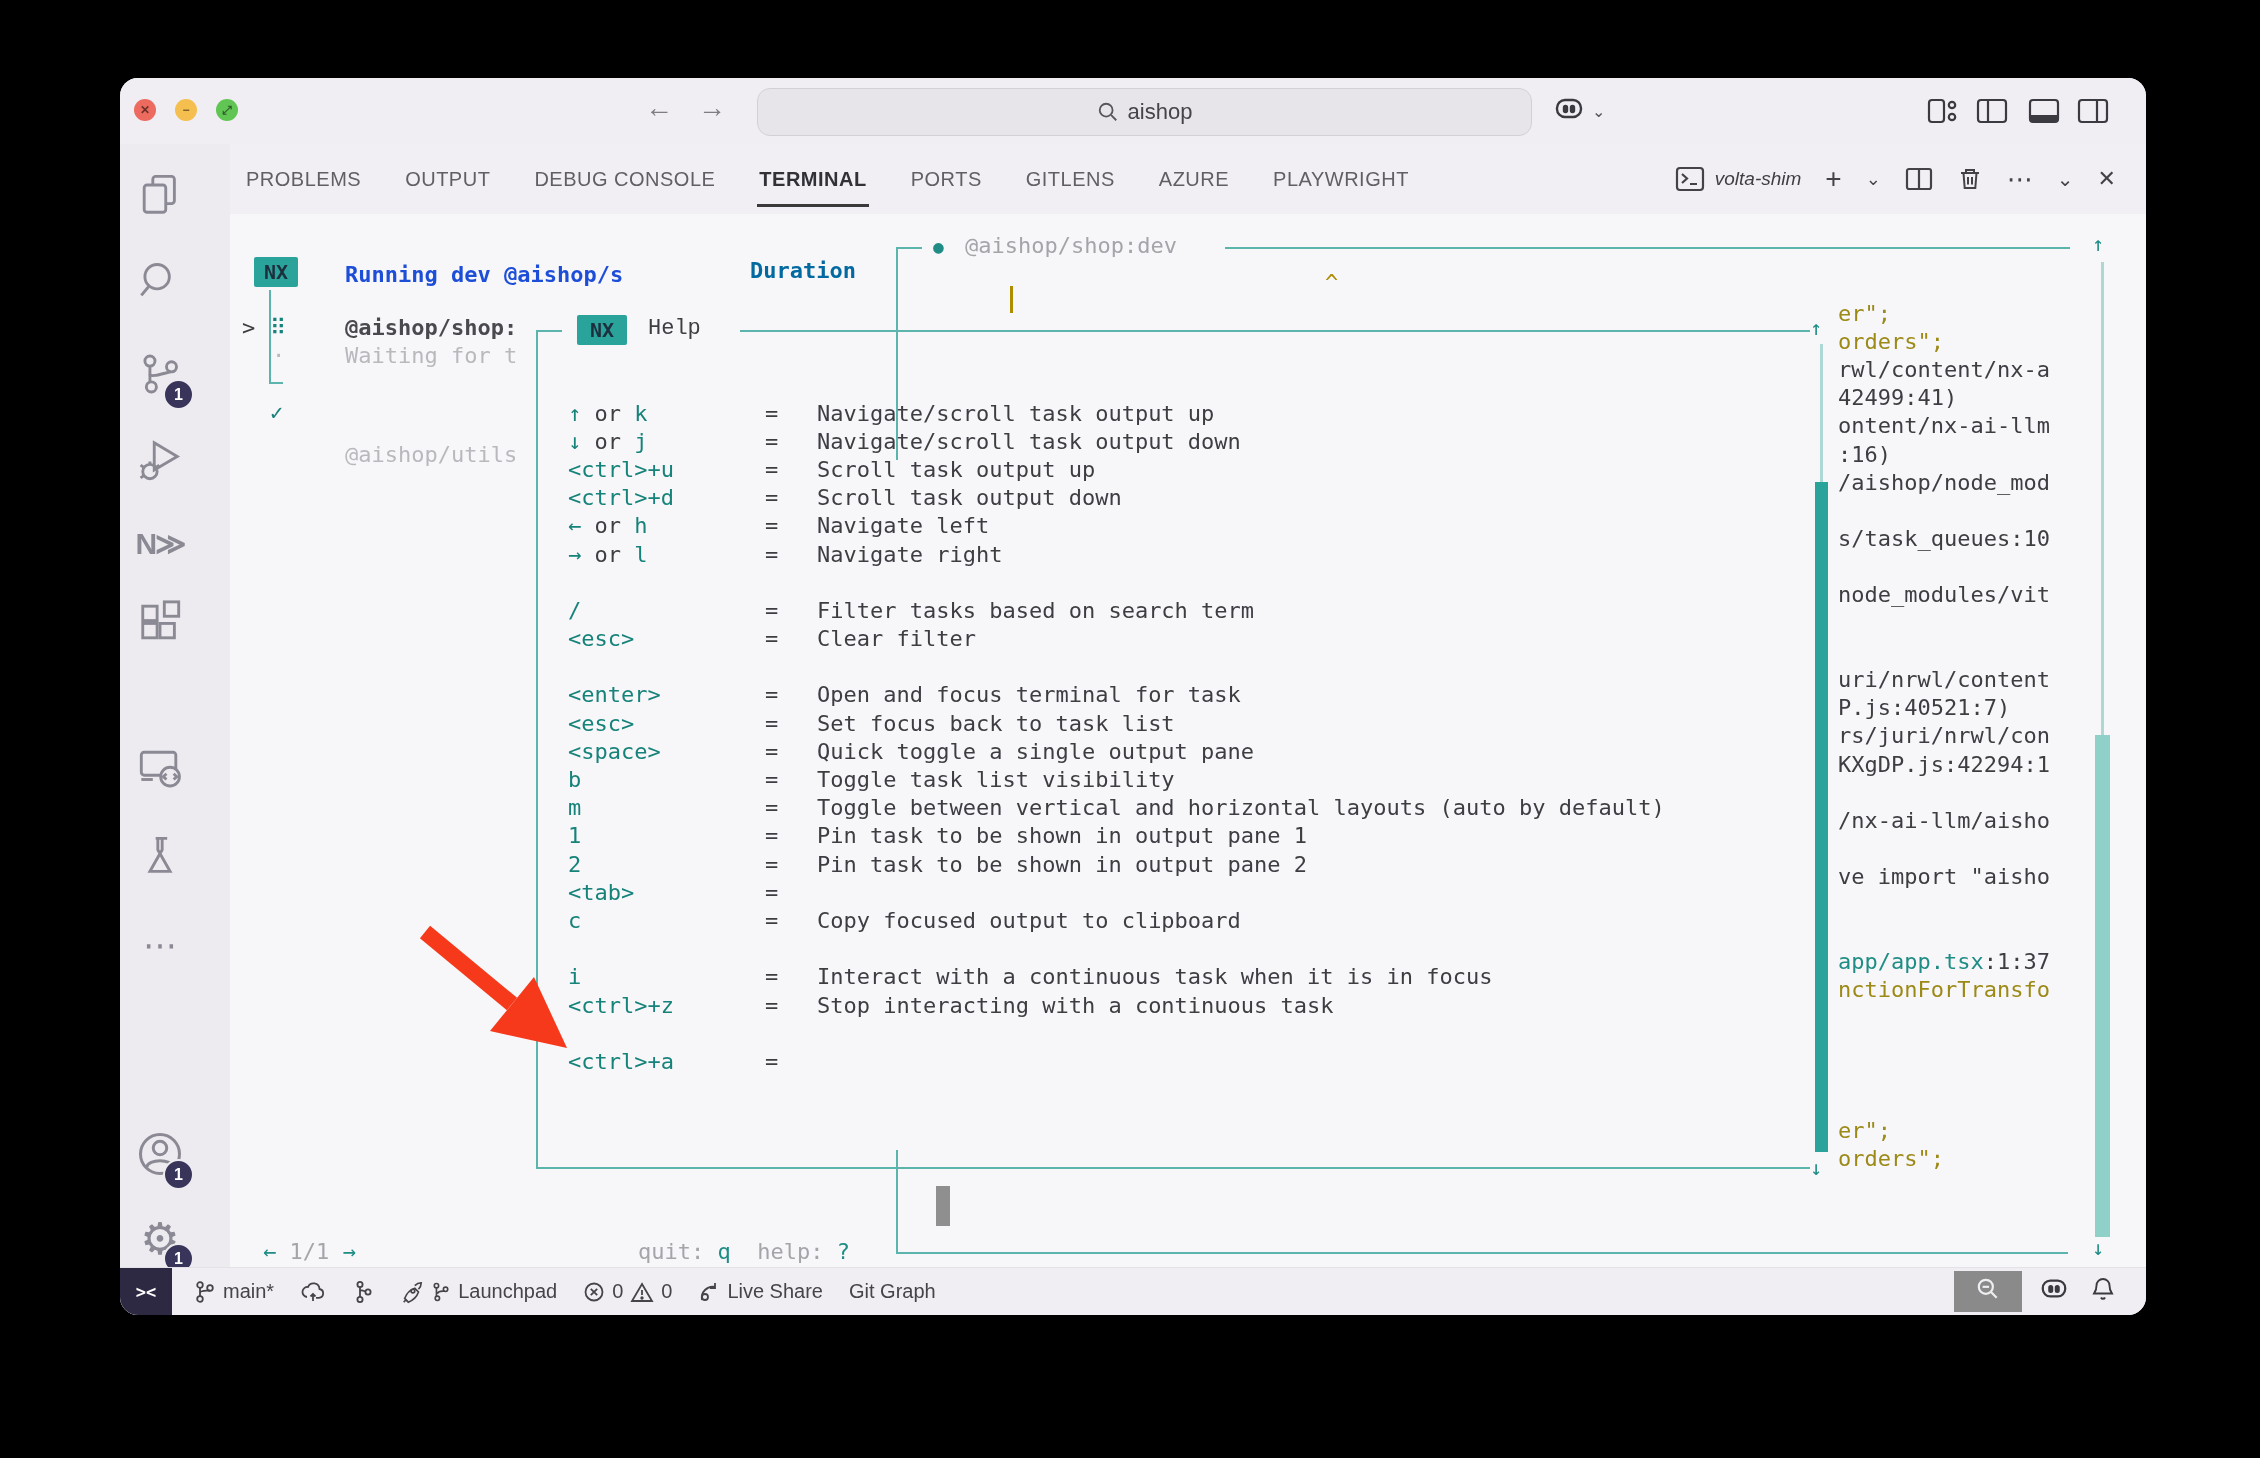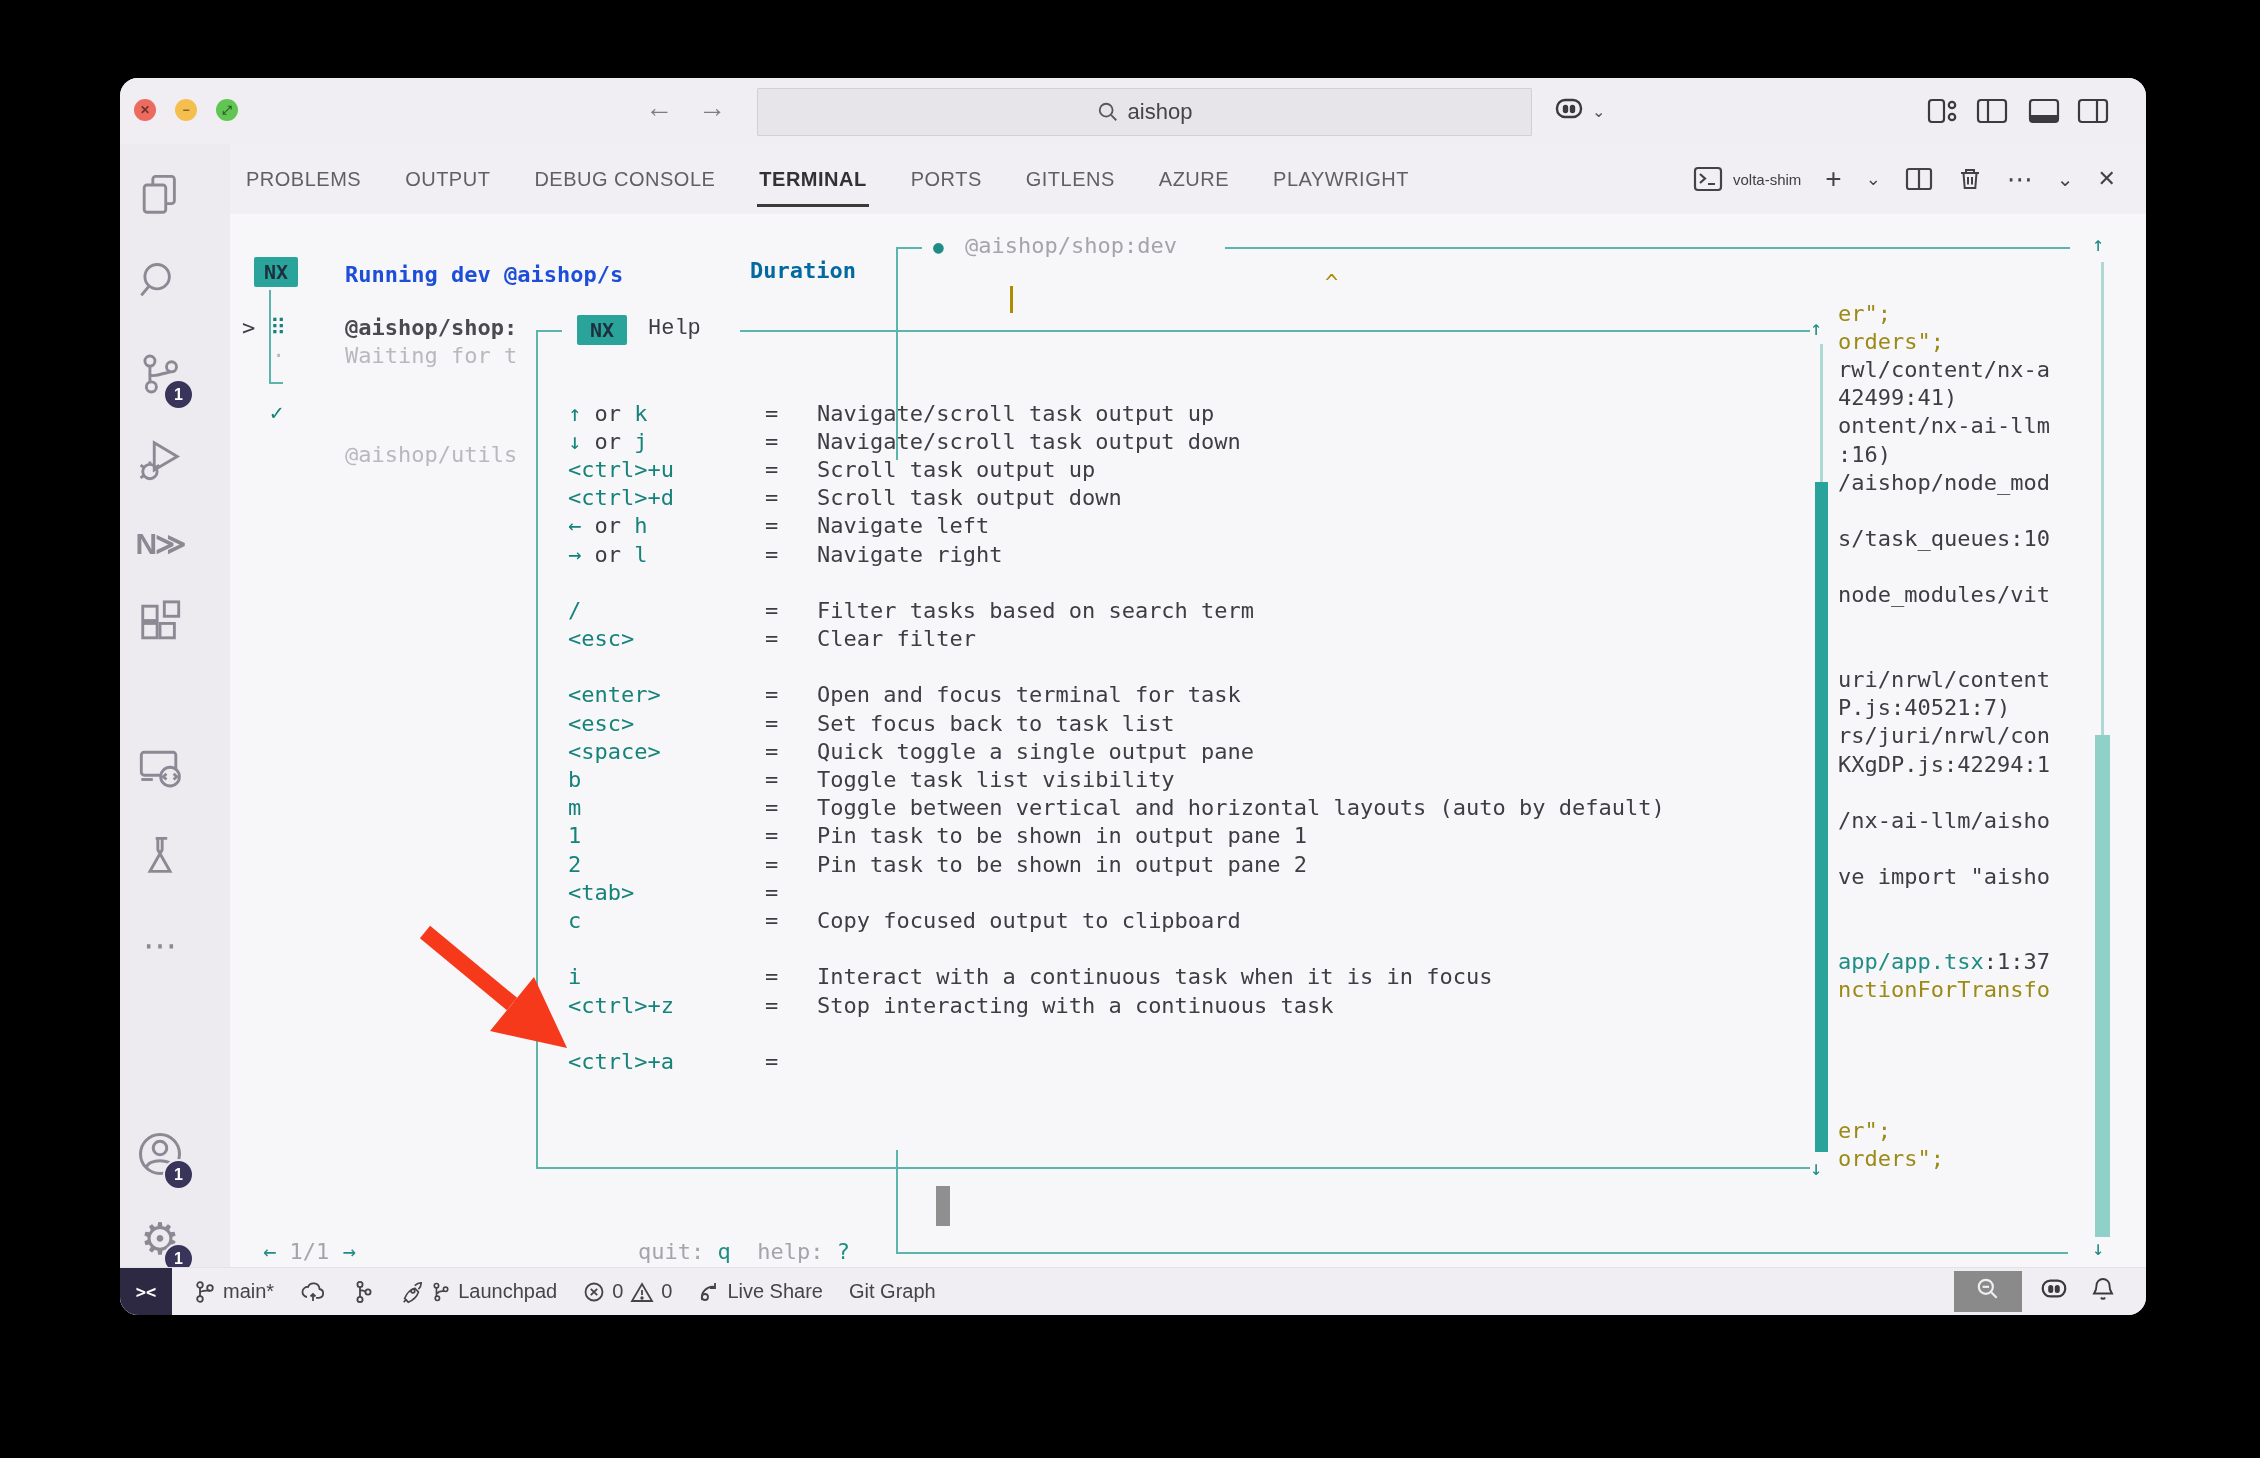--- a/index.html
+++ b/index.html
@@ -4,21 +4,21 @@
 <style>
   html,body{margin:0;padding:0;background:#000;}
   body{width:2260px;height:1458px;position:relative;font-family:"Liberation Sans",sans-serif;overflow:hidden;}
   .abs{position:absolute;}
   #window{position:absolute;left:120px;top:78px;width:2026px;height:1237px;background:#f1eff3;border-radius:18px;overflow:hidden;}
 
   
   .titlebar{position:absolute;left:0;top:0;width:100%;height:66px;background:#f0eef3;}
   .tl{position:absolute;top:21px;width:22px;height:22px;border-radius:50%;display:flex;align-items:center;justify-content:center;font-size:12px;color:rgba(0,0,0,.55);font-weight:700;}
   .navarrow{position:absolute;top:14px;font-size:28px;color:#7e7d83;}
-  .searchbox{position:absolute;left:637px;top:10px;width:773px;height:46px;background:#e7e5ea;border:1px solid #d2d0d6;border-radius:1px;display:flex;align-items:center;justify-content:center;gap:9px;color:#454449;font-size:22px;}
+  .searchbox{position:absolute;left:637px;top:10px;width:773px;height:46px;background:#e7e5ea;border:1px solid #d2d0d6;border-radius:13px;display:flex;align-items:center;justify-content:center;gap:9px;color:#454449;font-size:22px;}
   .layouticon{position:absolute;top:20px;}
 
   
   .ptabs{position:absolute;left:126px;top:66px;height:70px;display:flex;align-items:center;gap:44px;}
   .ptab{font-size:20px;letter-spacing:.5px;color:#605f65;position:relative;white-space:nowrap;}
   .ptab.active{color:#323137;font-weight:600;}
   .ptab.active::after{content:"";position:absolute;left:-2px;right:-2px;bottom:-16px;height:3px;background:#3a3a3a;}
   .pheader-right{position:absolute;right:30px;top:66px;height:70px;display:flex;align-items:center;gap:24px;color:#3f3e43;}
   .picon{color:#434247;display:flex;align-items:center;}
 
@@ -118,21 +118,21 @@
   </div>
   <div class="pheader-right">
     <div style="display:flex;align-items:center;gap:10px;">
       <span class="picon">
         <svg width="30" height="26" viewBox="0 0 30 26" fill="none" stroke="#434247" stroke-width="2.2">
             <rect x="2" y="2" width="26" height="22" rx="3"></rect>
             <path d="M7 8 l5 4.5 -5 4.5"></path>
             <line x1="15" y1="18" x2="22" y2="18"></line>
           </svg>
       </span>
-      <span style="font-size:15px;">volta-shim</span>
+      <span style="font-size:19px;font-style:italic;">volta-shim</span>
     </div>
     <span style="font-size:28px;color:#434247;">+</span>
     <span style="font-size:18px;color:#434247;">⌄</span>
     <span class="picon">
       <svg width="28" height="24" viewBox="0 0 28 24" fill="none" stroke="#434247" stroke-width="2.2">
           <rect x="2" y="2" width="24" height="20" rx="2"></rect>
           <line x1="14" y1="2" x2="14" y2="22"></line>
         </svg>
     </span>
     <span class="picon">

